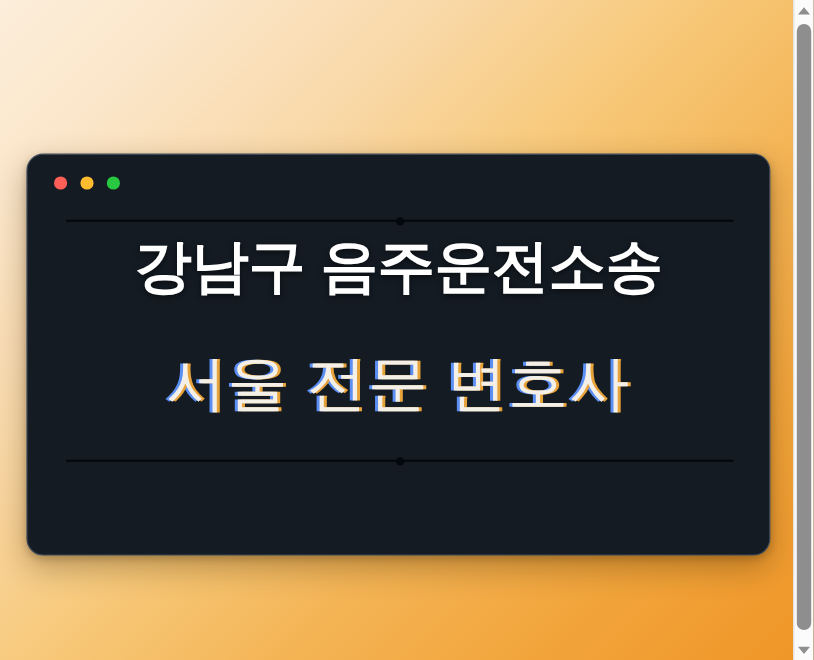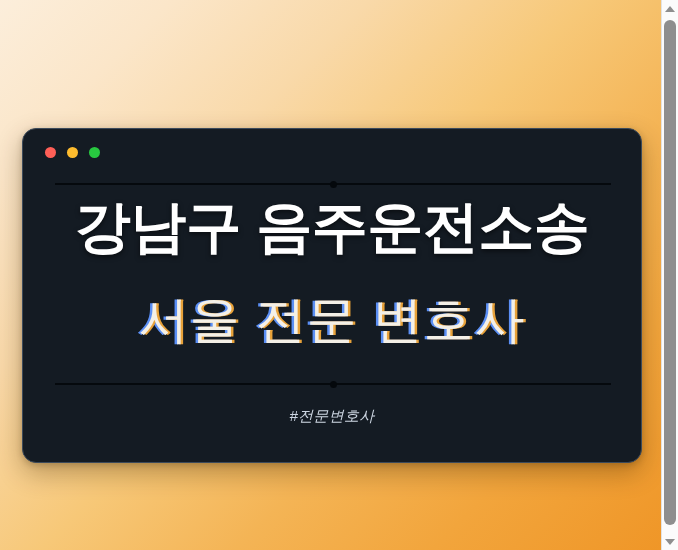--- a/index.html
+++ b/index.html
@@ -88,21 +88,21 @@
   }
   #divider-top    { top:48px; }
   #divider-bottom { top:248px; }
 
   
   #title {
     position:absolute;
     left:0; top:68px;
     width:100%;
     text-align:center;
-    font-size:56px;
+    font-size:48px;
     font-weight:bold;
     line-height:1.08;
     color:#ffffff;
     letter-spacing:-0.5px;
     white-space:nowrap;
     text-shadow:0 2px 5px rgba(0,0,0,.55);
   }
 
   
   #subtitle-wrap {
@@ -208,21 +208,20 @@
           <span class="ghost warm">서울 전문 변호사</span>
           <span class="main">서울 전문 변호사</span>
         </span>
       </div>
 
       <div class="divider" id="divider-bottom">
         <span class="line"></span>
         <span class="node"></span>
       </div>
 
-      <div id="hashtag">#전문변호사</div>
 
     </div>
   </div>
 
   <div id="scrollbar">
     <div class="sb-btn" id="sb-up">
       <span class="sb-arrow"></span>
     </div>
     <div id="sb-thumb"></div>
     <div class="sb-btn" id="sb-down">

